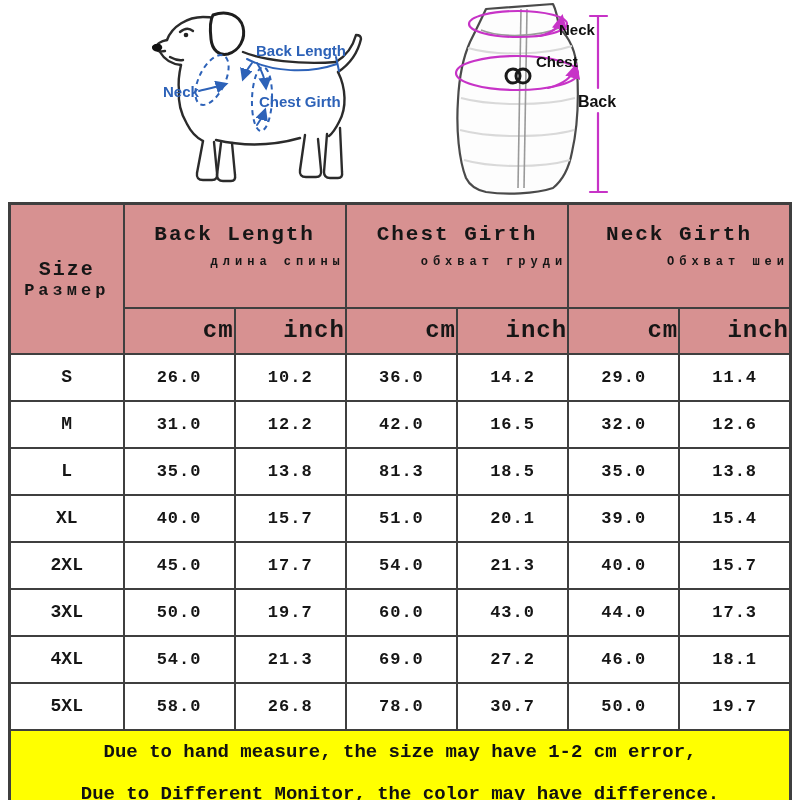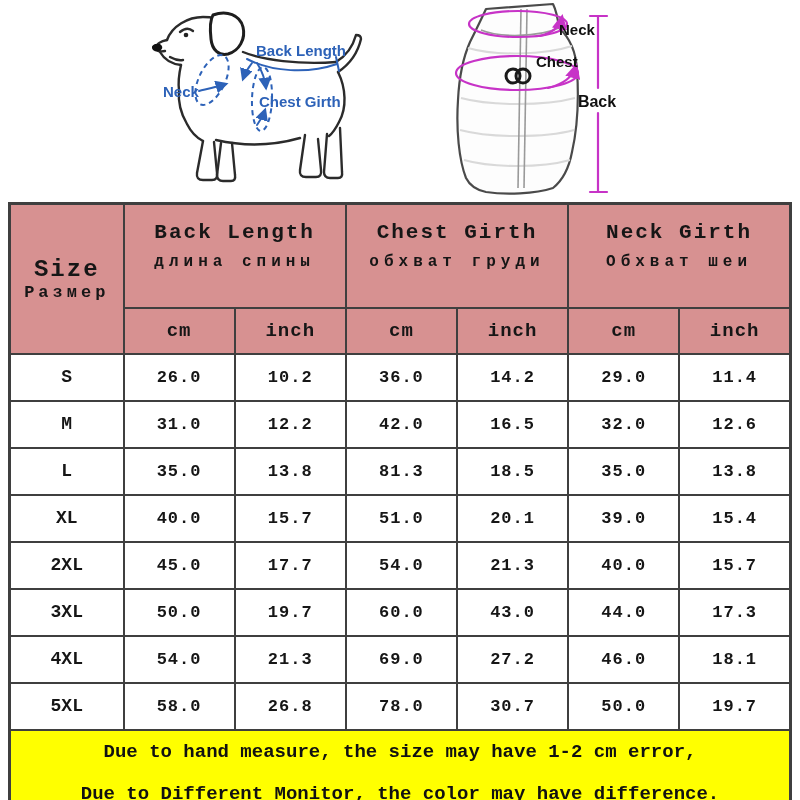--- a/index.html
+++ b/index.html
@@ -5,26 +5,26 @@
   html,body{margin:0;padding:0;background:#ffffff;}
   .canvas{position:relative;width:800px;height:800px;background:#ffffff;overflow:hidden;
           font-family:"Liberation Mono","DejaVu Sans Mono",monospace;color:#161616;}
   .diagram-svg{position:absolute;top:0;left:0;}
   .table-wrap{position:absolute;top:202px;left:8px;width:784px;}
   table.size-table{width:100%;border-collapse:collapse;table-layout:fixed;border:3px solid #3f3f3f;}
   .size-table th,.size-table td{border:2px solid #3f3f3f;text-align:center;vertical-align:middle;padding:0;}
   .size-table thead th{background:#d79191;font-weight:bold;}
   tr.group-row{height:104px;}
   tr.units-row{height:46px;}
-  .units-row th{font-size:19px;letter-spacing:1px;}
-  .size-head .en{font-size:24px;letter-spacing:2px;}
+  .units-row th{font-size:24px;letter-spacing:1px;text-align:right;}
+  .size-head .en{font-size:20px;letter-spacing:2px;}
   .size-head .ru{font-size:17px;letter-spacing:4px;}
   .group-head{vertical-align:middle;}
   .group-head .en{font-size:21px;letter-spacing:2px;margin-top:-20px;}
-  .group-head .ru{font-size:16px;letter-spacing:5px;margin-top:9px;}
+  .group-head .ru{font-size:12px;letter-spacing:5px;margin-top:9px;text-align:right;}
   tbody td{height:45px;font-size:17px;font-weight:700;letter-spacing:1px;background:#ffffff;}
   tbody td.size-cell{font-size:18px;font-weight:700;letter-spacing:0;}
   tfoot td.note{background:#ffff00;height:85px;font-weight:bold;font-size:19px;color:#111;}
   .note .note-line{line-height:42px;height:42px;}
   .svg-label-blue{font-family:"Liberation Sans","DejaVu Sans",sans-serif;font-size:15px;font-weight:700;fill:#2d62b8;}
   .svg-label-black{font-family:"Liberation Sans","DejaVu Sans",sans-serif;font-size:15px;font-weight:700;fill:#111111;}
   .ink{fill:none;stroke:#2b2b2b;stroke-width:2.4;stroke-linecap:round;stroke-linejoin:round;}
   .ink-thick{fill:#ffffff;stroke:#1e1e1e;stroke-width:3;stroke-linejoin:round;}
   .dash-blue{fill:none;stroke:#2d62b8;stroke-width:2;stroke-dasharray:5 4;}
   .blue-line{fill:none;stroke:#2d62b8;stroke-width:2;stroke-linecap:round;}

